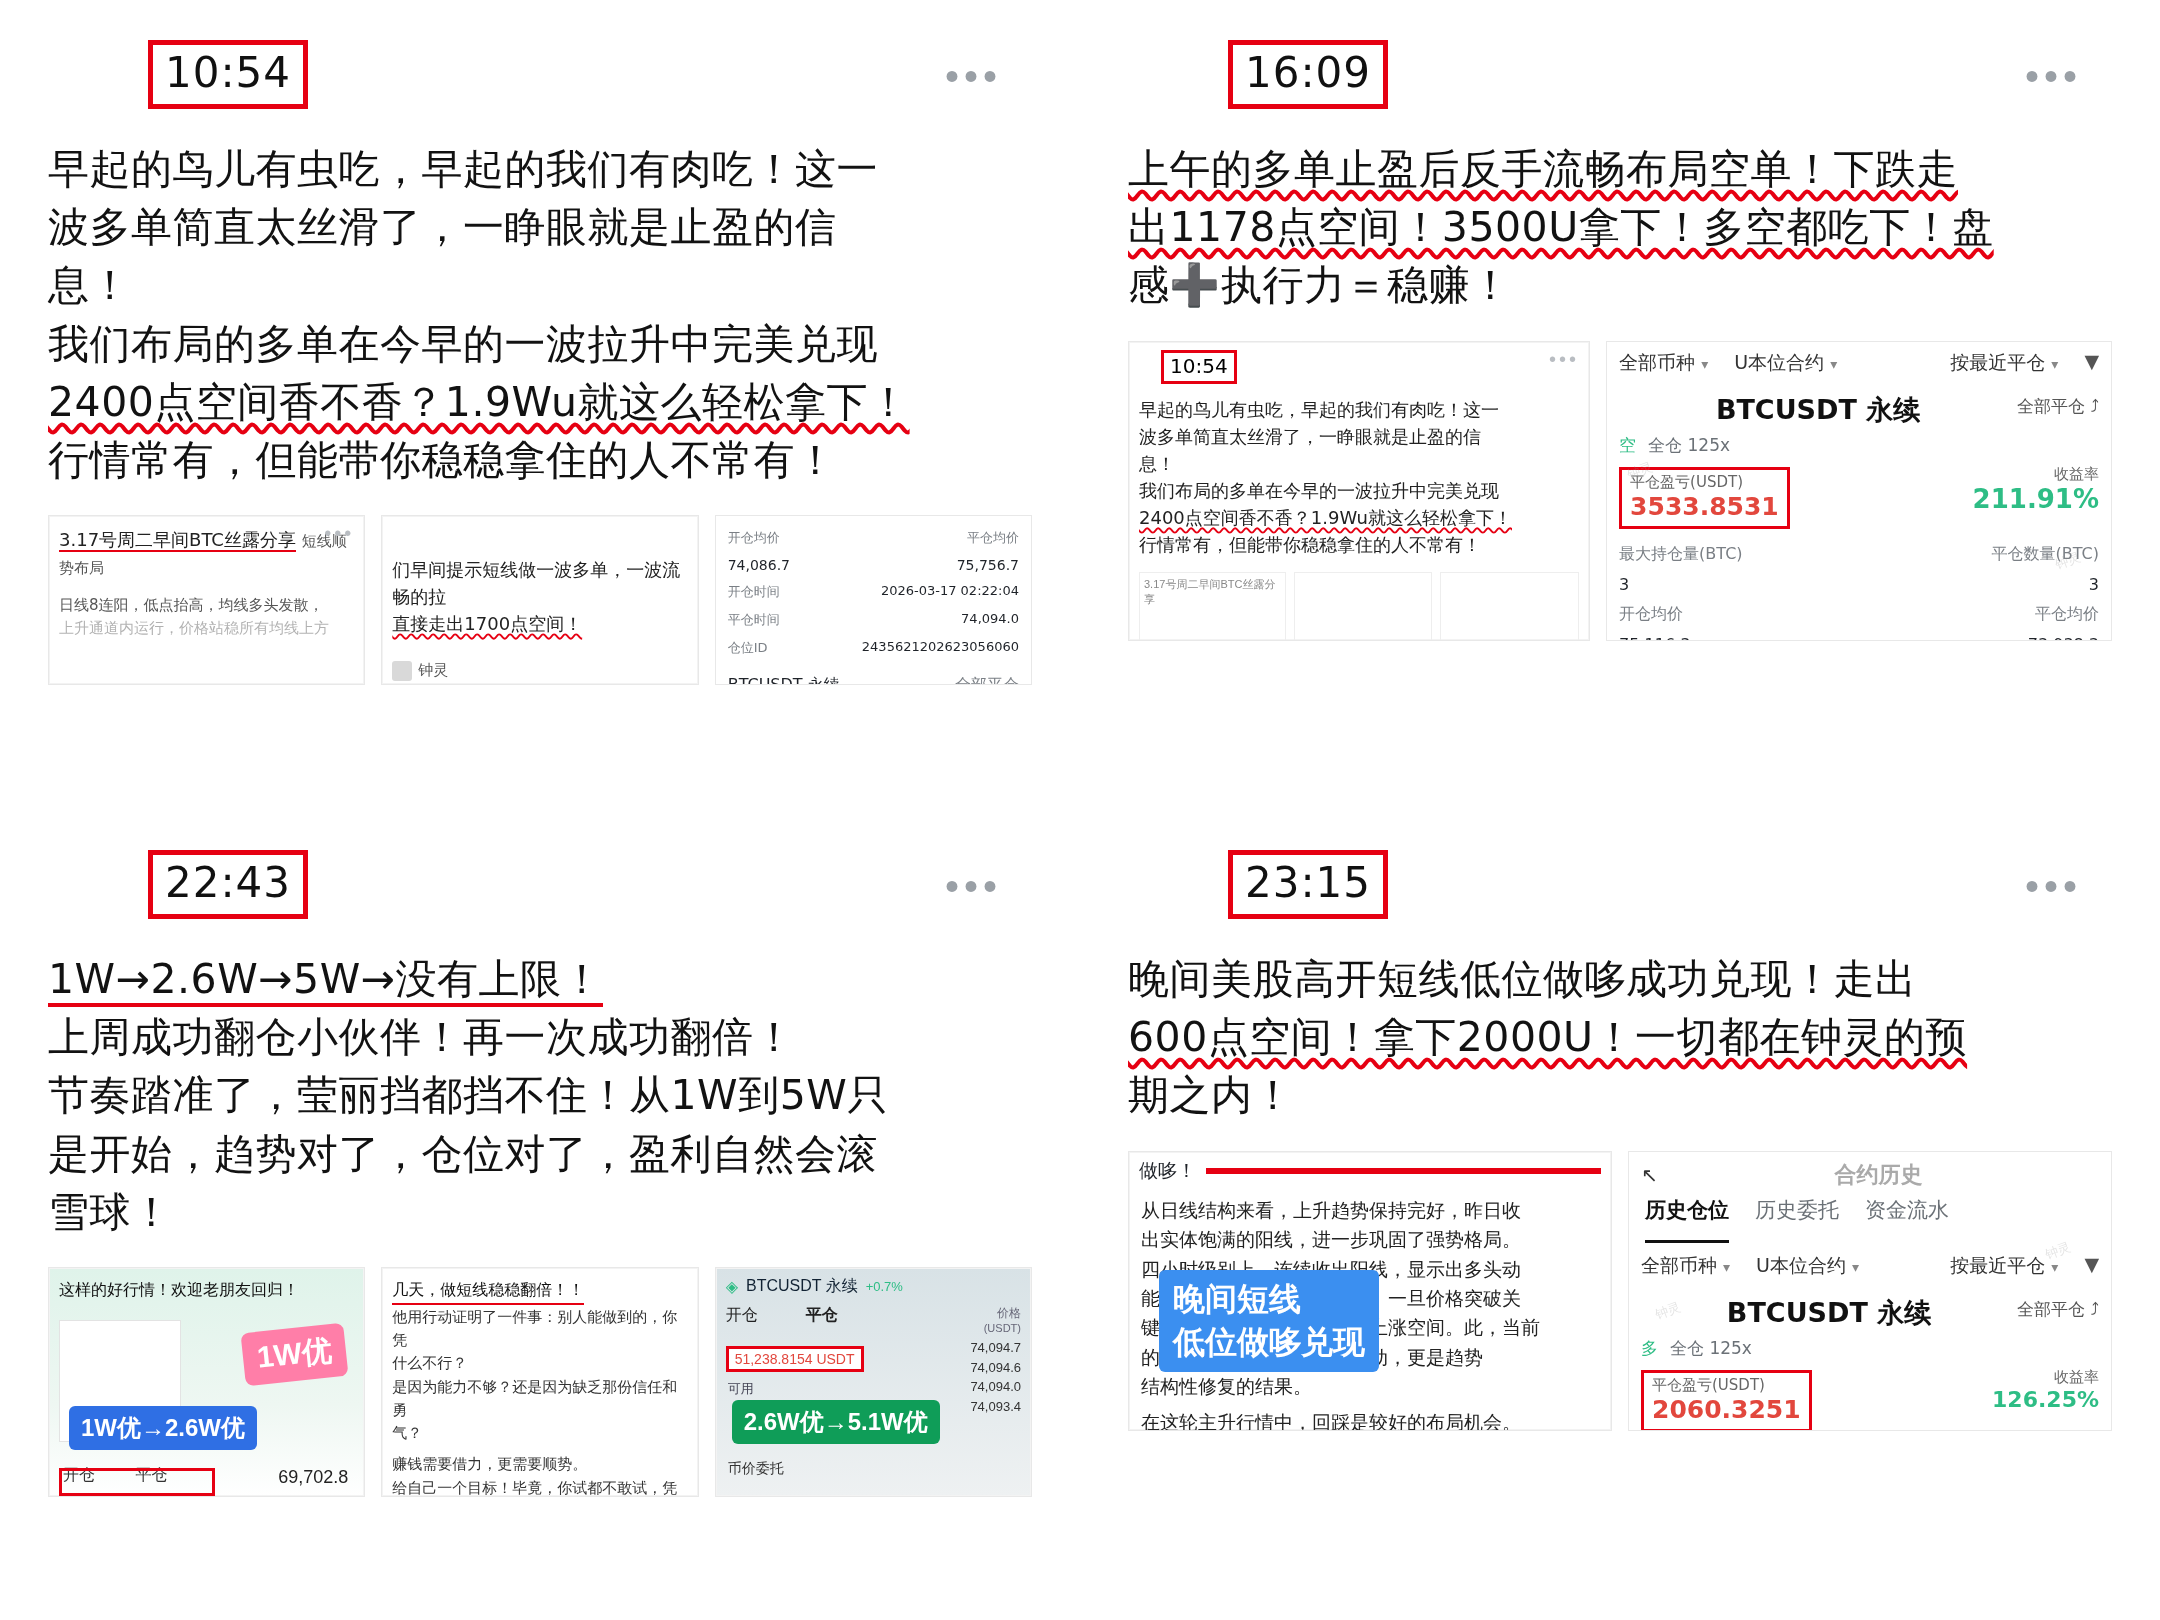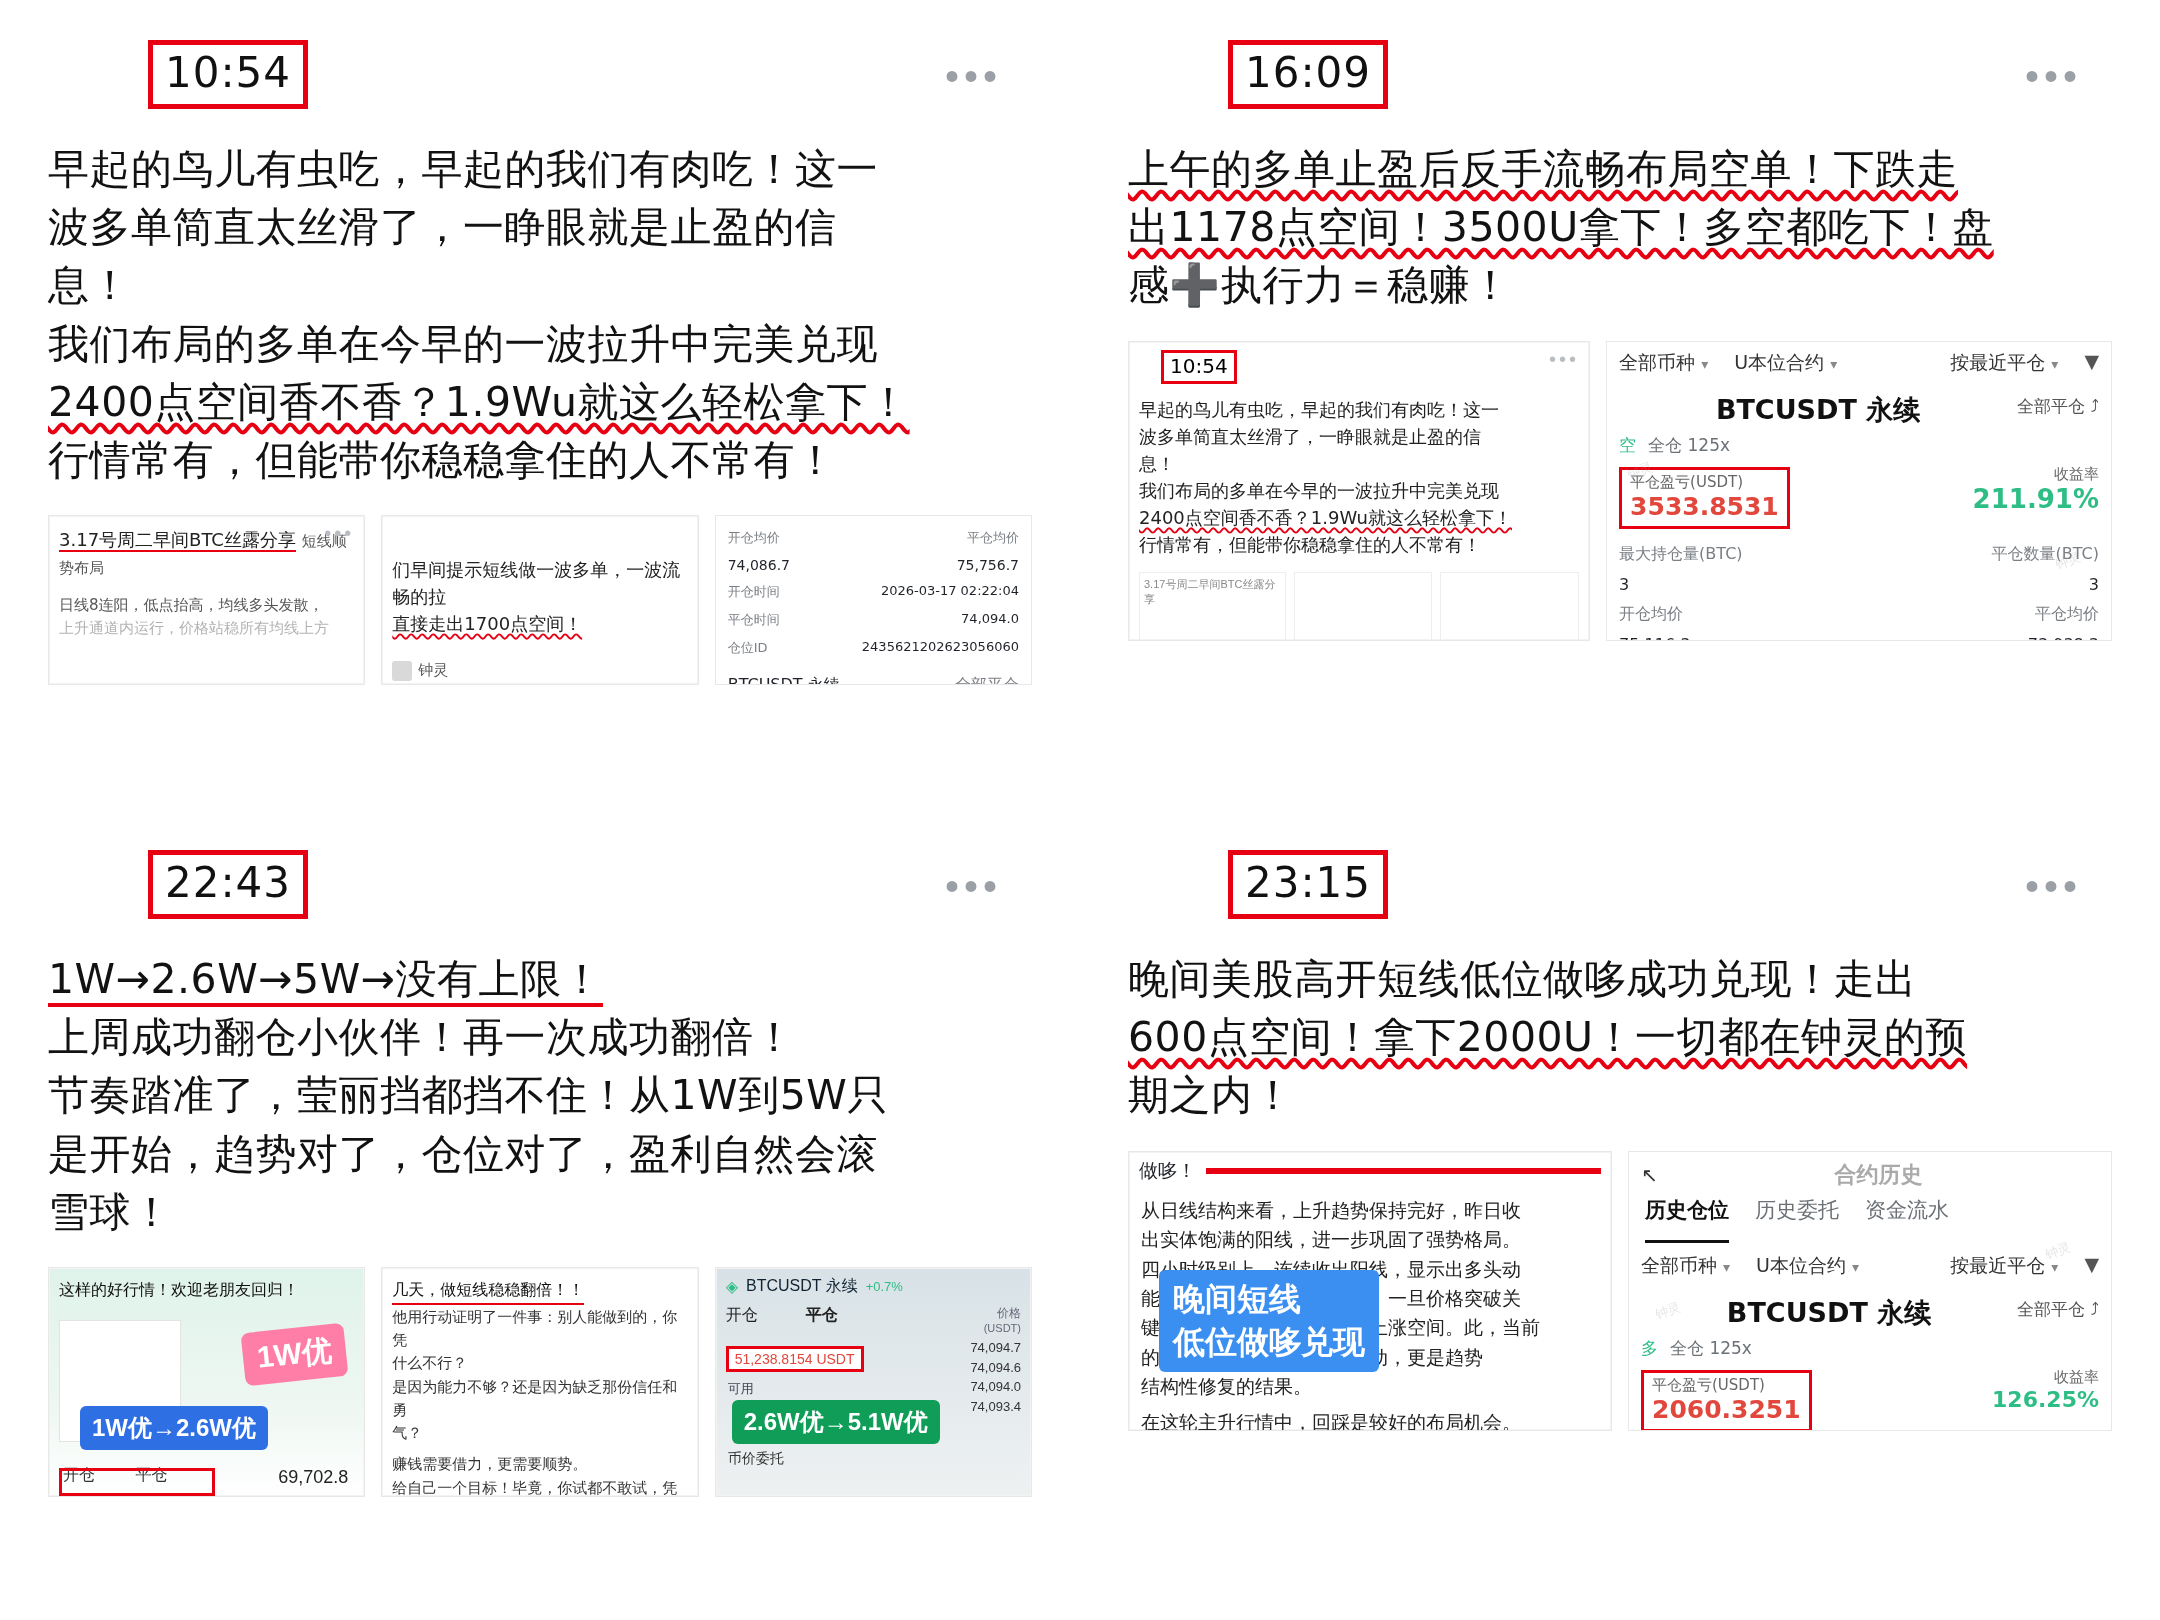--- a/index.html
+++ b/index.html
@@ -413,21 +413,21 @@
       <span class="line">是开始，趋势对了，仓位对了，盈利自然会滚</span>
       <span class="line">雪球！</span>
     </div>
     <div class="shots" style="height:230px;">
       <div class="shot photo ph-green">
         <div class="ph-lines">
           <div class="hd">这样的好行情！欢迎老朋友回归！</div>
         </div>
         <div style="position:absolute;left:10px;top:52px;width:120px;height:120px;background:#ffffff;border:1px solid #e3e3e3;"></div>
         <span class="badge-pink" style="right:18px;top:60px;">1W优</span>
-        <span class="badge-blue" style="left:31px;bottom:46px;">1W优→2.6W优</span>
+        <span class="badge-blue" style="left:20px;bottom:46px;">1W优→2.6W优</span>
         <div style="position:absolute;left:14px;bottom:10px;font-size:16px;color:#333;">
           <span>开仓</span>
           <span style="margin-left:36px;">平仓</span>
         </div>
         <span class="redbox" style="left:10px;bottom:0px;width:150px;height:22px;"></span>
         <div style="position:absolute;right:16px;bottom:8px;font-size:18px;color:#222;">69,702.8</div>
       </div>
 
       <div class="shot photo ph-white">
         <div class="ph-lines">
@@ -455,21 +455,21 @@
         </div>
         <div style="position:absolute;right:10px;top:54px;font-size:11px;color:#667;">(USDT)</div>
         <div style="position:absolute;right:10px;top:70px;font-size:13px;color:#333;line-height:1.5;text-align:right;">
           <div>74,094.7</div>
           <div>74,094.6</div>
           <div>74,094.0</div>
           <div>74,093.4</div>
         </div>
         <div style="position:absolute;left:10px;top:78px;border:3px solid #e60012;padding:2px 6px;font-size:14px;color:#e2473d;background:#fff;">51,238.8154 USDT</div>
         <span class="badge-green" style="left:16px;bottom:52px;">2.6W优→5.1W优</span>
-        <div style="position:absolute;left:12px;bottom:28px;font-size:14px;color:#333;margin-top:32px;">币价委托</div>
+        <div style="position:absolute;left:12px;bottom:18px;font-size:14px;color:#333;margin-top:32px;">币价委托</div>
         <div style="position:absolute;left:12px;top:112px;font-size:13px;color:#445;">可用</div>
       </div>
     </div>
   </div>
 
   <div class="cell">
     <div class="cell-head">
       <span class="time-badge">23:15</span>
       <span class="dots">•••</span>
     </div>

